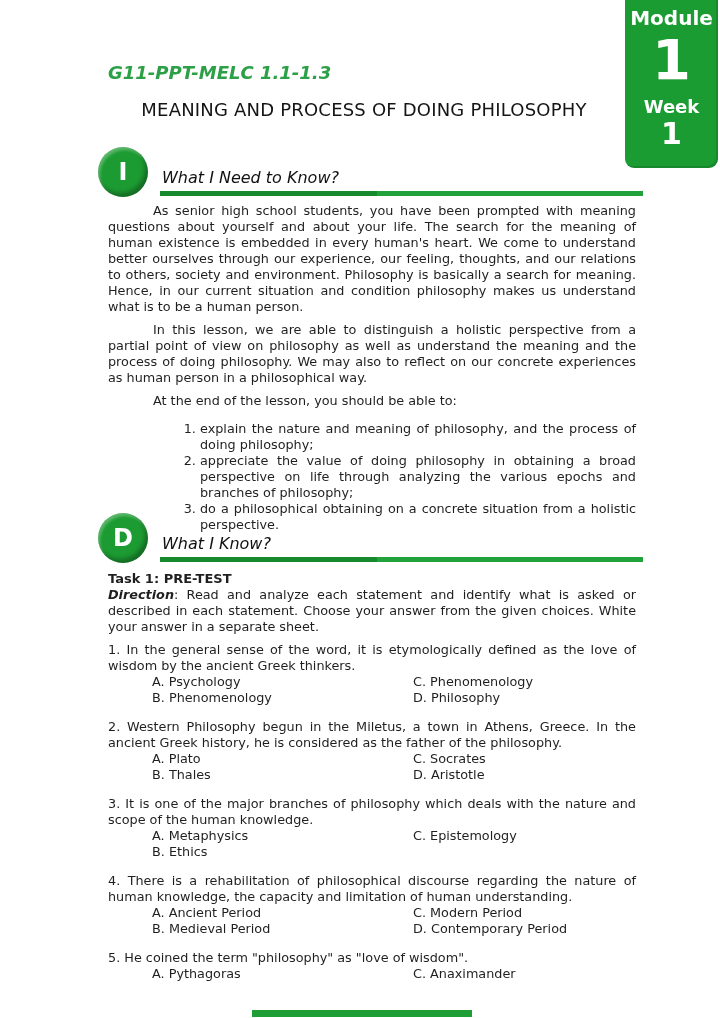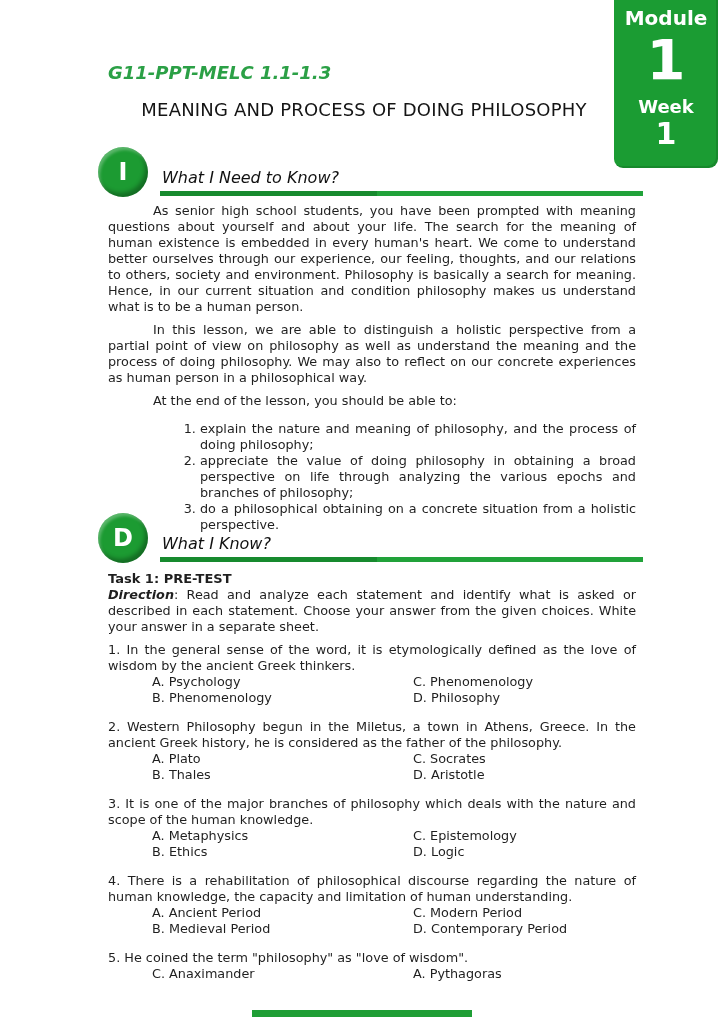--- a/index.html
+++ b/index.html
@@ -8,21 +8,21 @@
     background: #ffffff;
     font-family: "DejaVu Sans", "Liberation Sans", sans-serif;
     color: #1f1f1f;
     overflow: hidden;
   }
   #page { position: relative; width: 720px; height: 1018px; background: #fff; }
 
   
   .badge {
     position: absolute; top: 0; right: 2px;
-    width: 104px; height: 168px;
+    width: 93px; height: 168px;
     background: #1b9c33;
     border-radius: 0 0 9px 9px;
     color: #fff; text-align: center;
     padding-top: 6px;
     box-shadow: inset -2px -2px 0 rgba(0,0,0,0.12);
   }
   .badge .b-label  { font-size: 20px; font-weight: bold; line-height: 24px; }
   .badge .b-big    { font-size: 56px; font-weight: bold; line-height: 60px; }
   .badge .b-week   { font-size: 18px; font-weight: bold; line-height: 22px; margin-top: 6px; }
   .badge .b-small  { font-size: 30px; font-weight: bold; line-height: 32px; }
@@ -157,39 +157,38 @@
           <span>D. Aristotle</span>
         </div>
       </div>
 
       <div class="question">
         <div class="q-text">3. It is one of the major branches of philosophy which deals with the nature and scope of the human knowledge.</div>
         <div class="q-options">
           <span>A. Metaphysics</span>
           <span>C. Epistemology</span>
           <span>B. Ethics</span>
-          <span>D. Logic</span>
         </div>
       </div>
 
       <div class="question">
         <div class="q-text">4. There is a rehabilitation of philosophical discourse regarding the nature of human knowledge, the capacity and limitation of human understanding.</div>
         <div class="q-options">
           <span>A. Ancient Period</span>
           <span>C. Modern Period</span>
           <span>B. Medieval Period</span>
           <span>D. Contemporary Period</span>
         </div>
       </div>
 
       <div class="question">
         <div class="q-text">5. He coined the term "philosophy" as "love of wisdom".</div>
         <div class="q-options">
+          <span>A. Pythagoras</span>
           <span>C. Anaximander</span>
-          <span>A. Pythagoras</span>
         </div>
       </div>
 
     </div>
   </div>
 
   <div class="next-page-rule"></div>
 
 </div>
 

